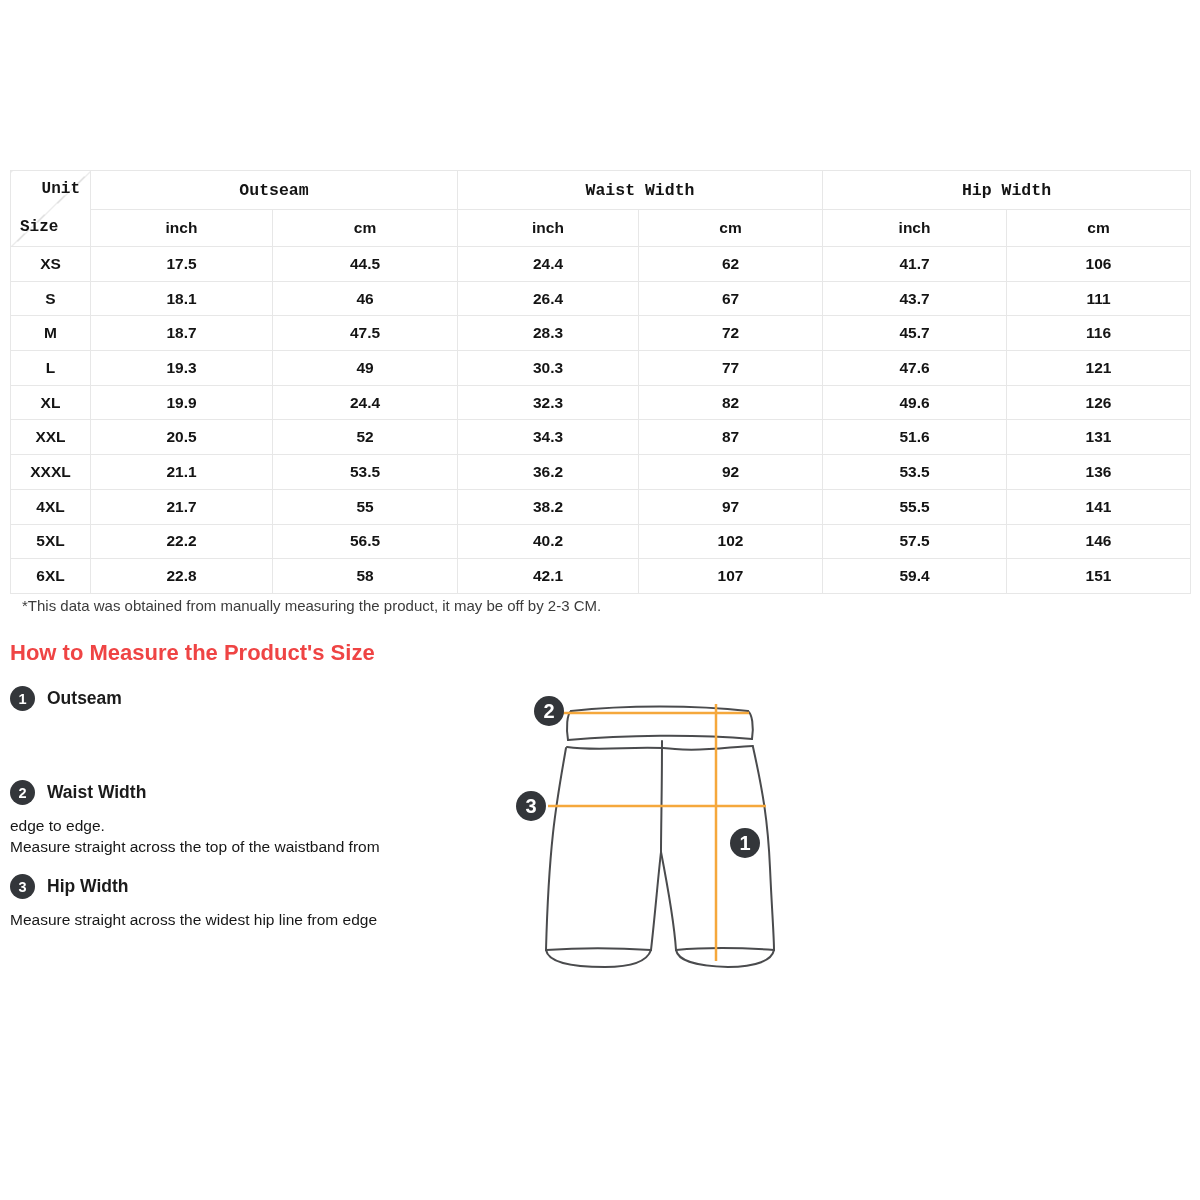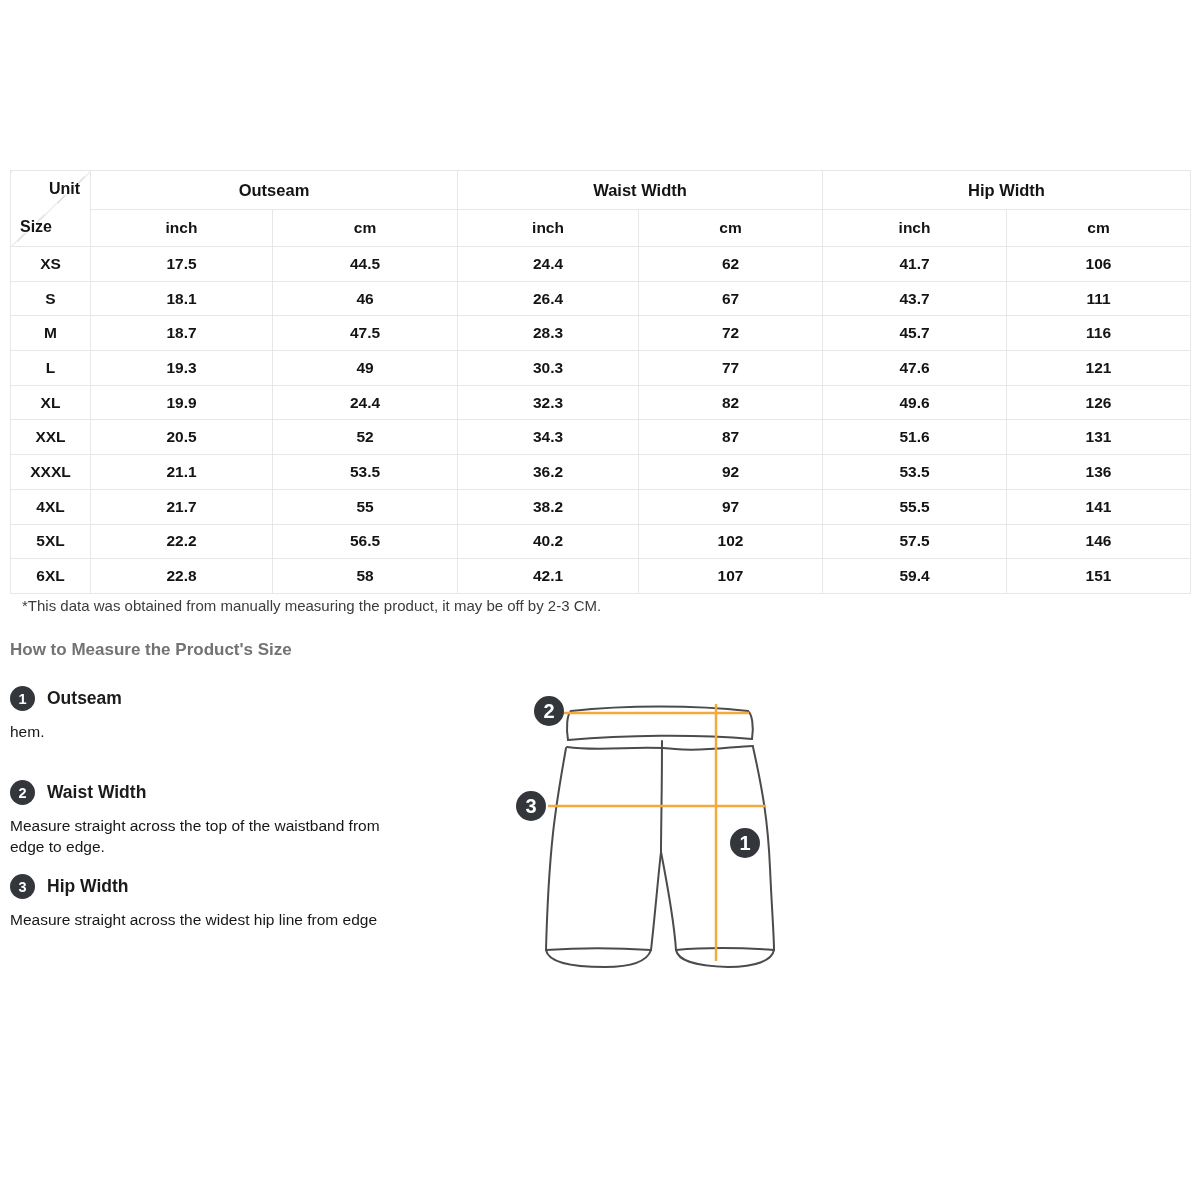--- a/index.html
+++ b/index.html
@@ -11,21 +11,21 @@
 
   
   .size-table {
     position:absolute; left:10px; top:170px; width:1180px;
     border-collapse:collapse; table-layout:fixed;
   }
   .size-table td, .size-table th {
     border:1px solid #e7e7e7; text-align:center; vertical-align:middle;
     font-weight:bold; color:#141414; padding:0;
   }
-  .size-table .group-row th { height:39px; font-size:16.5px; }
+  .size-table .group-row th { height:39px; font-size:16.5px;font-family:Liberation Mono, monospace; }
   .size-table .unit-row th { height:37px; font-size:15.5px; }
   .size-table .data-row td { height:34.7px; font-size:15.5px; }
 
   .corner-cell {
     position:relative; width:80px;
     background:
       linear-gradient(to bottom right,
         transparent 49.55%, #d9d9d9 49.55%, #d9d9d9 50.45%, transparent 50.45%);
   }
   .corner-unit { position:absolute; top:9px; right:10px; font-size:16px; }
@@ -33,21 +33,21 @@
 
   
   .footnote {
     position:absolute; left:22px; top:597px;
     font-size:15px; color:#3c3c3c; font-weight:400;
   }
 
   
   .howto-title {
     position:absolute; left:10px; top:640px;
-    font-size:17px; font-weight:600; color:#737373;
+    font-size:22px; font-weight:600; color:#ef4444;
   }
   .measure-item-header {
     position:absolute; left:10px; display:flex; align-items:center; gap:12px;
   }
   .item-badge {
     width:25px; height:25px; border-radius:50%; background:#33363a;
     color:#ffffff; font-size:14.5px; font-weight:bold;
     display:flex; align-items:center; justify-content:center; flex:0 0 auto;
   }
   .item-label { font-size:17.5px; font-weight:600; color:#1b1b1b; }
@@ -194,30 +194,29 @@
 
 <div class="footnote">*This data was obtained from manually measuring the product, it may be off by 2-3 CM.</div>
 
 <div class="howto-title">How to Measure the Product's Size</div>
 
 <div class="measure-item-header hdr-1">
   <span class="item-badge">1</span>
   <span class="item-label">Outseam</span>
 </div>
 <div class="item-desc desc-1">
-  <div>hem.</div>
 </div>
 
 <div class="measure-item-header hdr-2">
   <span class="item-badge">2</span>
   <span class="item-label">Waist Width</span>
 </div>
 <div class="item-desc desc-2">
+  <div>edge to edge.</div>
   <div>Measure straight across the top of the waistband from</div>
-  <div>edge to edge.</div>
 </div>
 
 <div class="measure-item-header hdr-3">
   <span class="item-badge">3</span>
   <span class="item-label">Hip Width</span>
 </div>
 <div class="item-desc desc-3">
   <div>Measure straight across the widest hip line from edge</div>
 </div>
 

